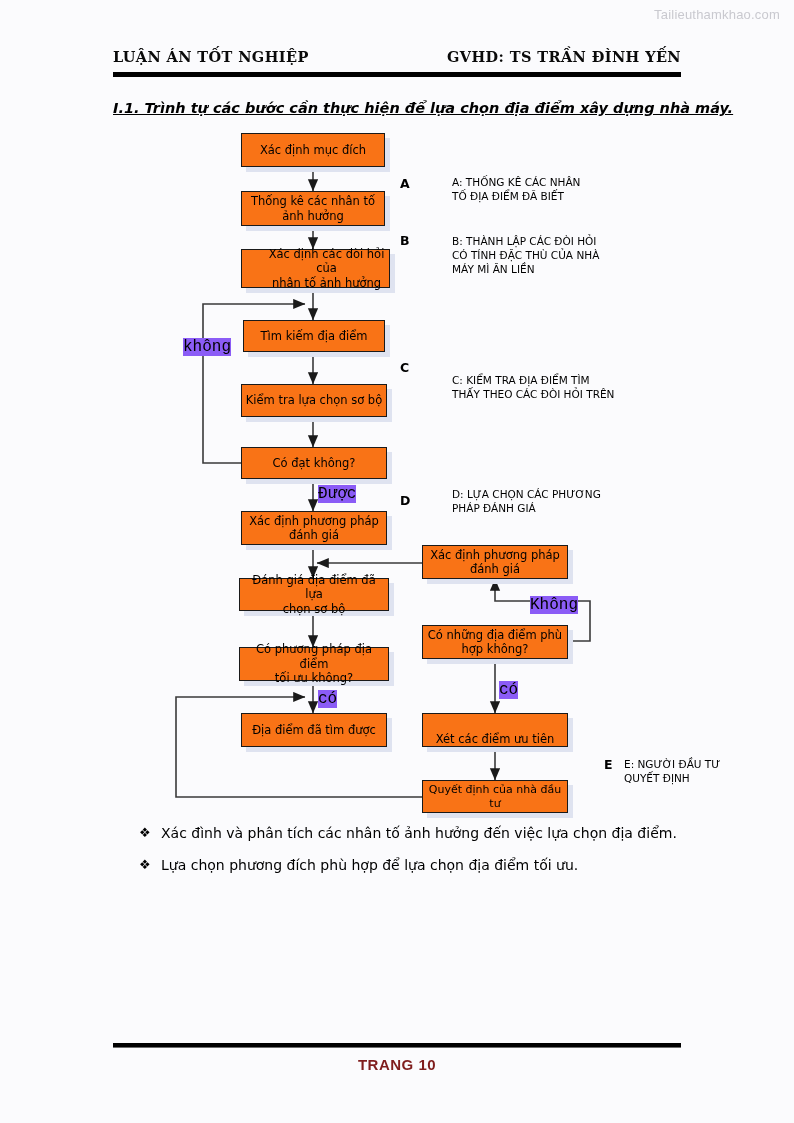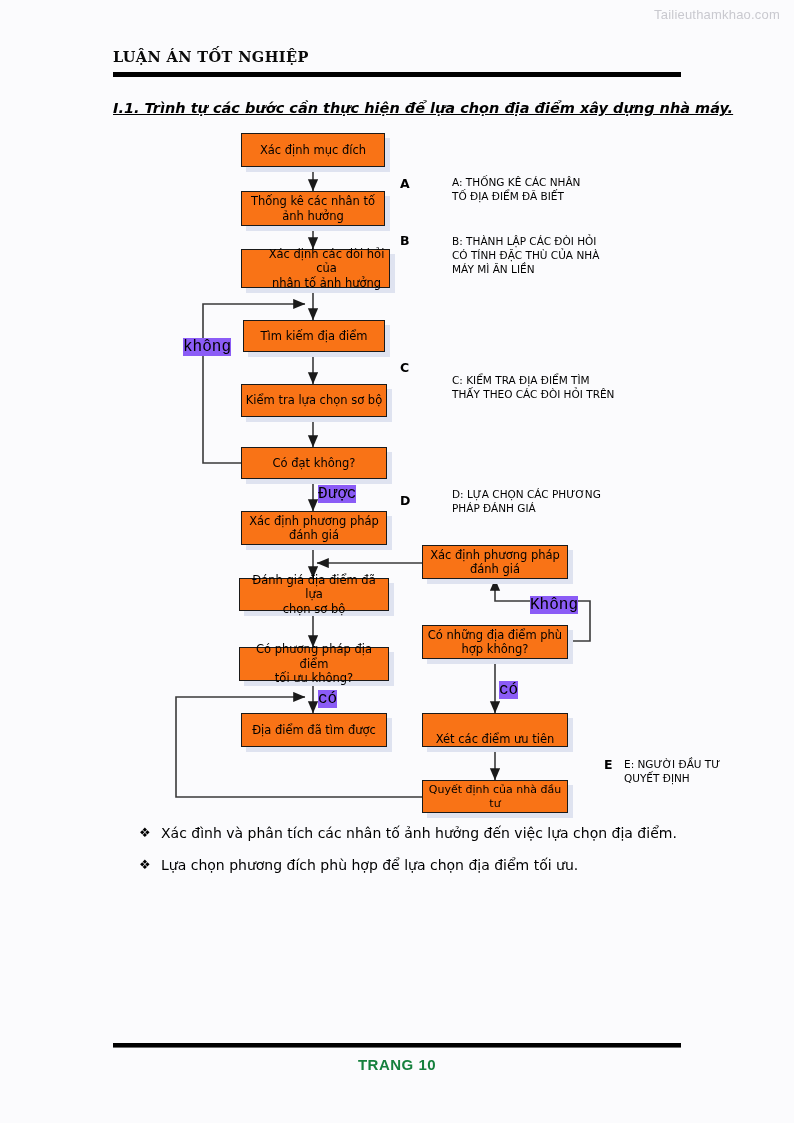--- a/index.html
+++ b/index.html
@@ -162,30 +162,31 @@
   #footer-text {
     position: absolute;
     top: 1056px;
     left: 0;
     width: 794px;
     text-align: center;
     font-family: "Liberation Sans", sans-serif;
     font-size: 15px;
     font-weight: bold;
     letter-spacing: .5px;
-    color: #15803d;
+    color: #7f1d1d;
   }
 </style>
 </head>
 <body>
 
 <div id="watermark">Tailieuthamkhao.com</div>
 
 <div id="header">
   <span class="hdr-text">LUẬN ÁN TỐT NGHIỆP</span>
+  <span class="hdr-text">GVHD: TS TRẦN ĐÌNH YẾN</span>
 </div>
 <div id="header-rule"></div>
 
 <div id="section-title">I.1. Trình tự các bước cần thực hiện để lựa chọn địa điểm xây dựng nhà máy.</div>
 
 <svg id="flowchart" viewBox="0 0 794 1123">
   <defs>
     <marker id="arrow" markerWidth="9" markerHeight="9" refX="7.4" refY="3.2" orient="auto" markerUnits="strokeWidth">
       <path d="M0,0 L0,6.4 L7.6,3.2 z" fill="#1a1a1a"></path>
     </marker>

